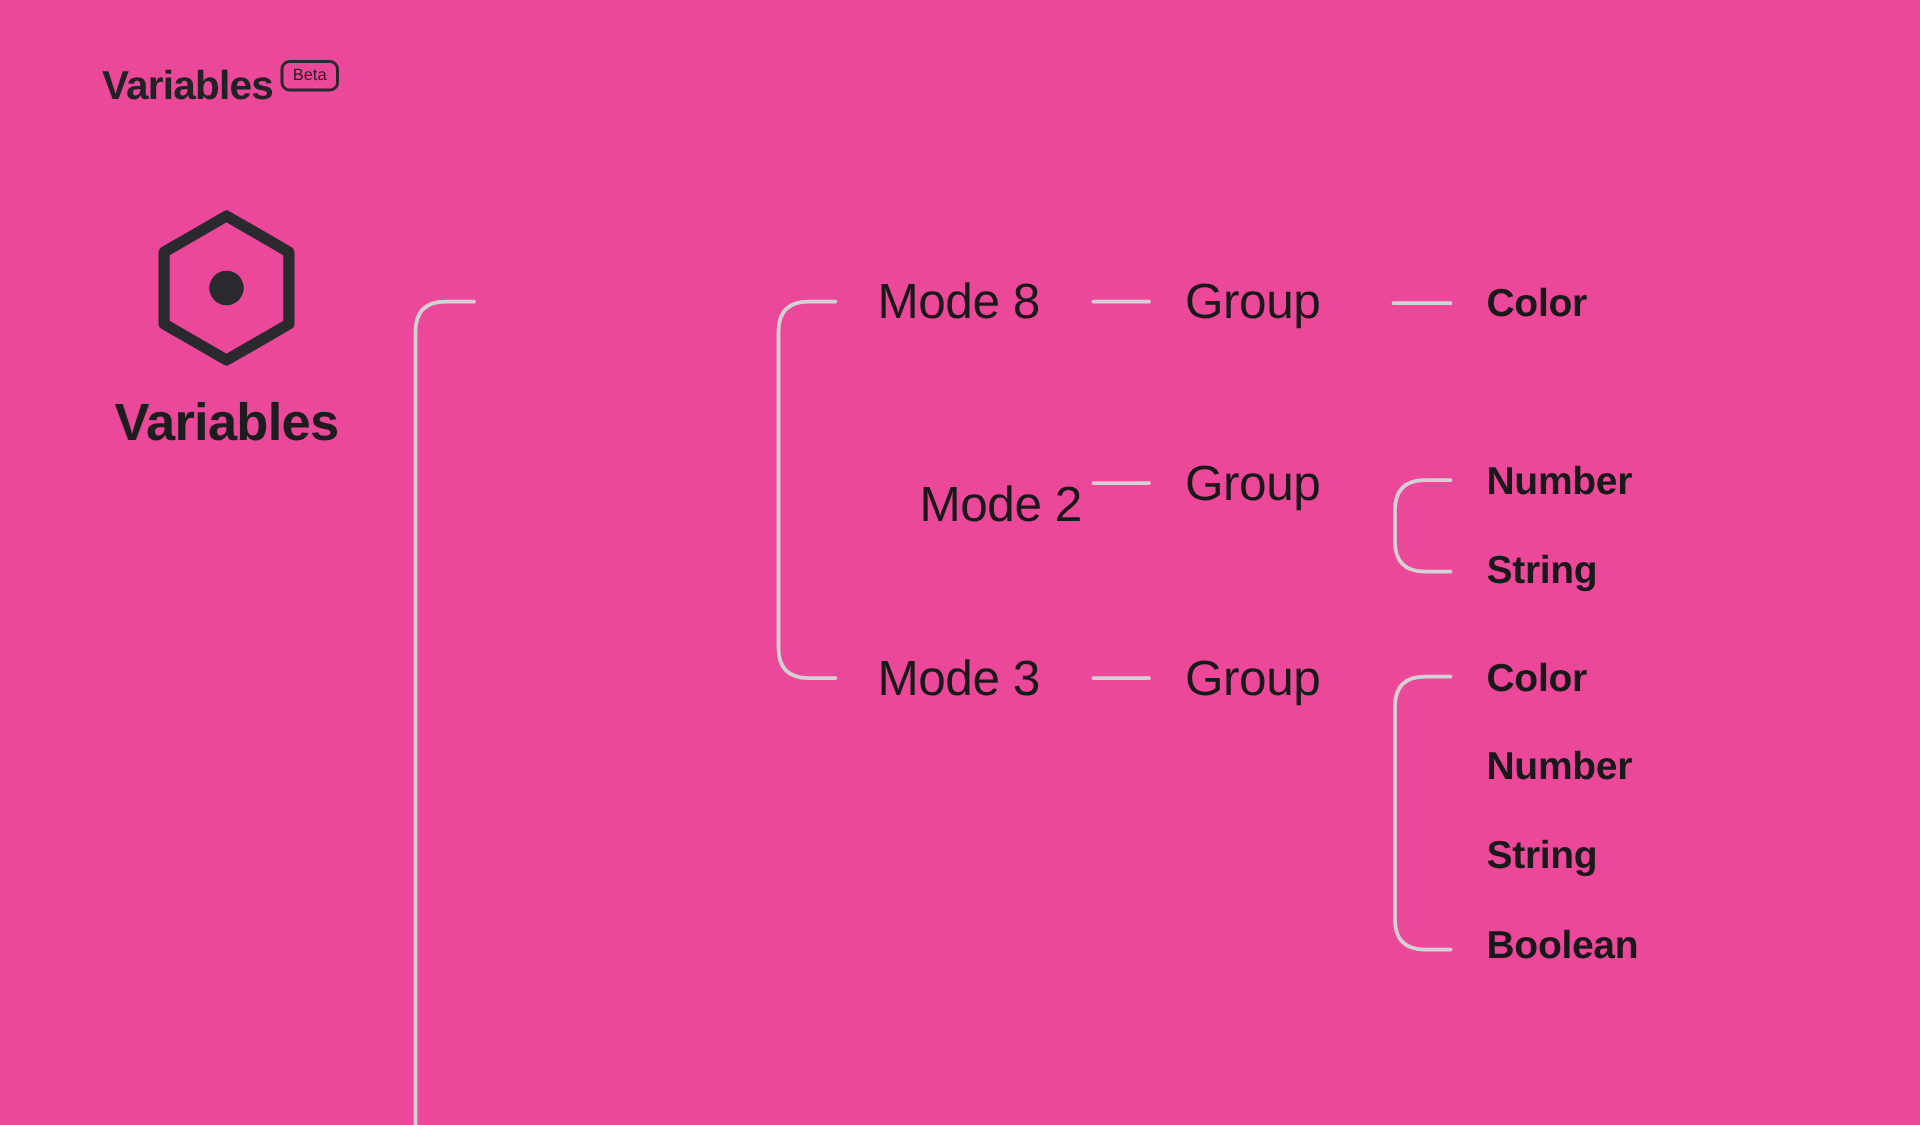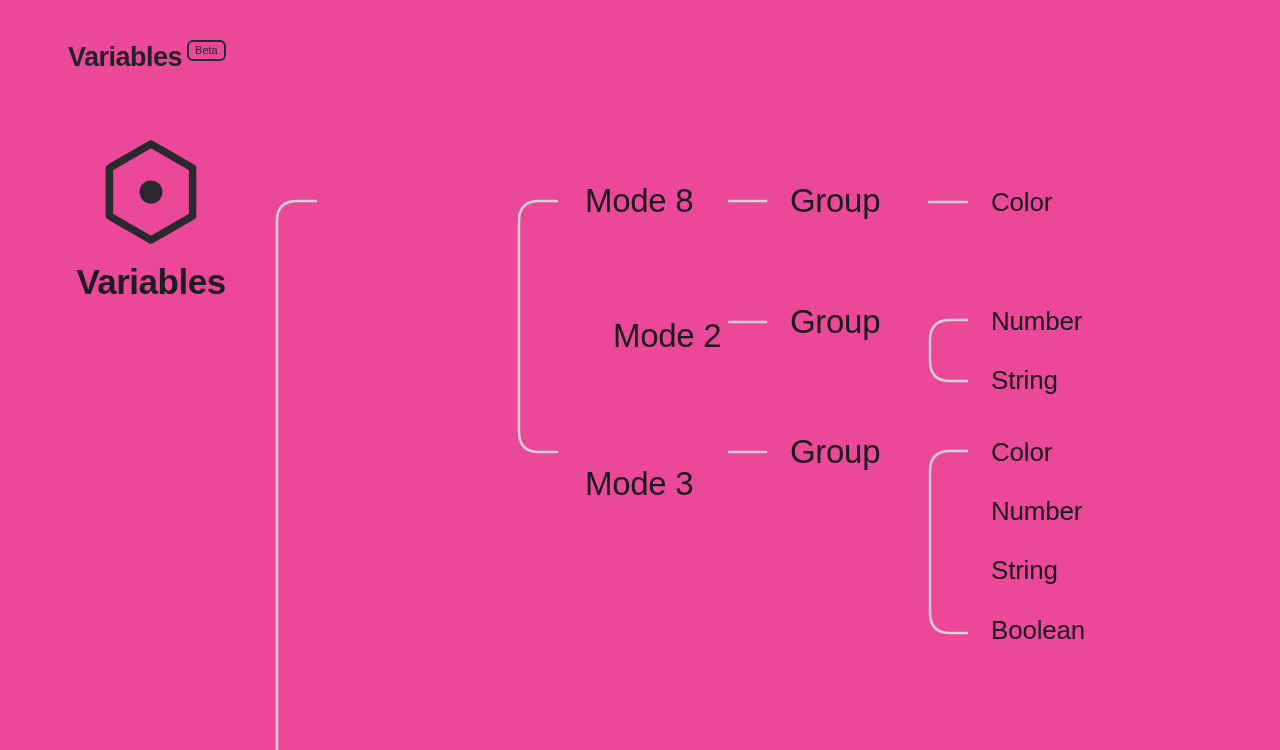--- a/index.html
+++ b/index.html
@@ -84,21 +84,21 @@
   }
 
   
   .node {
     position: absolute;
     transform: translateY(-50%);
     white-space: nowrap;
     color: #19191b;
   }
   .node-lg { font-size: 33px; font-weight: 400; letter-spacing: -0.3px; }
-  .node-sm { font-size: 26px; font-weight: 400; letter-spacing: -0.2px; }
+  .node-sm { font-size: 26px; font-weight: 700; letter-spacing: -0.2px; }
 </style>
 </head>
 <body>
 
 <div class="stage">
 
   <div class="header">
     <div class="header-title">Variables</div>
     <div class="beta-badge">Beta</div>
   </div>
@@ -133,20 +133,20 @@
 
   <div class="node node-lg" style="left:585px; top:201px;">Mode 8</div>
   <div class="node node-lg" style="left:790px; top:201px;">Group</div>
   <div class="node node-sm" style="left:991px; top:202px;">Color</div>
 
   <div class="node node-lg" style="left:585px; top:336px;margin-left:28px;">Mode 2</div>
   <div class="node node-lg" style="left:790px; top:322px;">Group</div>
   <div class="node node-sm" style="left:991px; top:321px;">Number</div>
   <div class="node node-sm" style="left:991px; top:380px;">String</div>
 
-  <div class="node node-lg" style="left:585px; top:452px;margin-top:32px;">Mode 3</div>
+  <div class="node node-lg" style="left:585px; top:452px;">Mode 3</div>
   <div class="node node-lg" style="left:790px; top:452px;">Group</div>
   <div class="node node-sm" style="left:991px; top:452px;">Color</div>
   <div class="node node-sm" style="left:991px; top:511px;">Number</div>
   <div class="node node-sm" style="left:991px; top:570px;">String</div>
   <div class="node node-sm" style="left:991px; top:630px;">Boolean</div>
 
 </div>
 
 </body></html>

